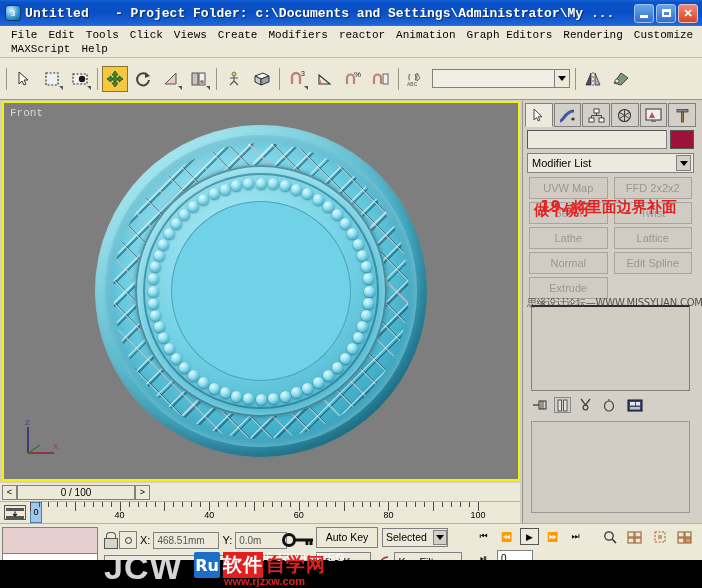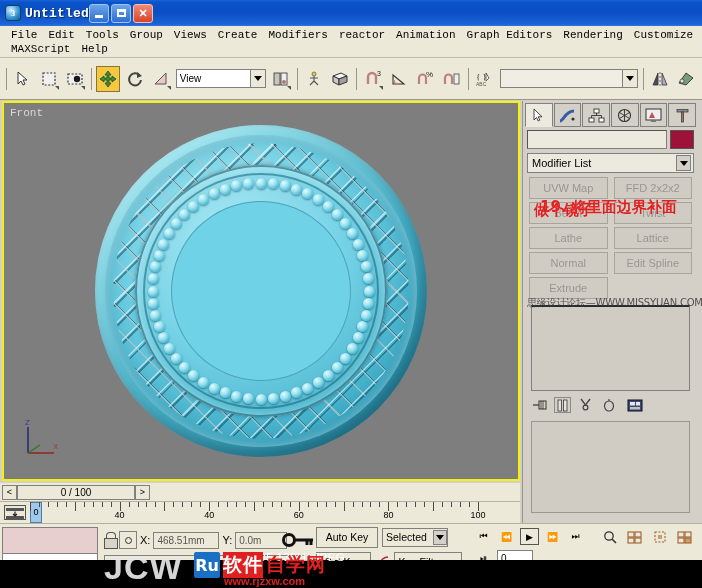--- a/index.html
+++ b/index.html
@@ -366,37 +366,38 @@
   }
 </style>
 </head>
 <body>
 
 <div id="app">
 
   <div class="titlebar">
     <div class="tb-icon">3</div>
     <div class="tb-title">Untitled</div>
+    <div class="tb-sub">- Project Folder: c:\Documents and Settings\Administrator\My ...</div>
     <div class="tb-btns">
       <div class="tb-btn min">
           <i class="glyph-min"></i>
         </div>
       <div class="tb-btn max">
           <i class="glyph-max"></i>
         </div>
       <div class="tb-btn close">✕</div>
     </div>
   </div>
 
   <div class="menubar">
     <div class="menu-row">
       <div class="menu-item">File</div>
       <div class="menu-item">Edit</div>
       <div class="menu-item">Tools</div>
-      <div class="menu-item">Group</div>
+      <div class="menu-item">Click</div>
       <div class="menu-item">Views</div>
       <div class="menu-item">Create</div>
       <div class="menu-item">Modifiers</div>
       <div class="menu-item">reactor</div>
       <div class="menu-item">Animation</div>
       <div class="menu-item">Graph Editors</div>
       <div class="menu-item">Rendering</div>
       <div class="menu-item">Customize</div>
     </div>
     <div class="menu-row">
@@ -436,26 +437,20 @@
           <path d="M11 2 L16 6 L11 8 Z" fill="#444"></path>
         </svg>
     </div>
     <div class="tool flyout">
       <svg width="18" height="18" viewBox="0 0 18 18">
           <path d="M3 14 L14 14 L14 3 Z" fill="#e8c8c8" stroke="#555" stroke-width="1"></path>
           <path d="M3 14 L14 3" stroke="#555" stroke-width="1"></path>
         </svg>
     </div>
 
-    <div class="tsel-wrap">
-      <div class="tsel">View</div>
-      <div class="tsel-btn">
-          <i class="caret"></i>
-        </div>
-    </div>
 
     <div class="tool flyout">
       <svg width="18" height="18" viewBox="0 0 18 18">
           <rect x="2" y="3" width="6" height="12" fill="#c8c4bc" stroke="#444" stroke-width=".9"></rect>
           <rect x="9" y="3" width="6" height="12" fill="#efefef" stroke="#444" stroke-width=".9"></rect>
           <circle cx="12" cy="12" r="2" fill="#b07878"></circle>
         </svg>
     </div>
     <div class="sep"></div>
     <div class="tool">

